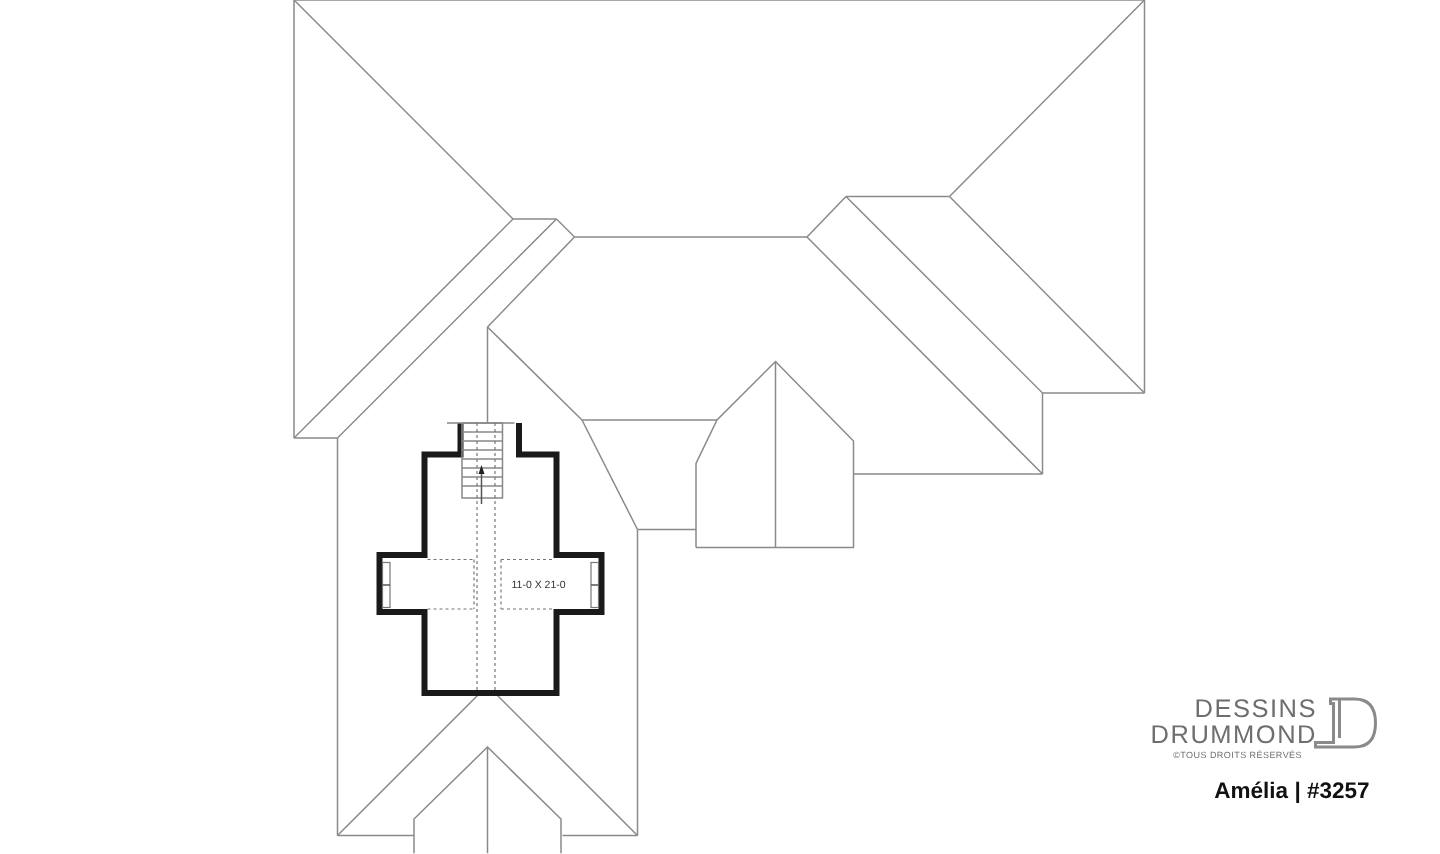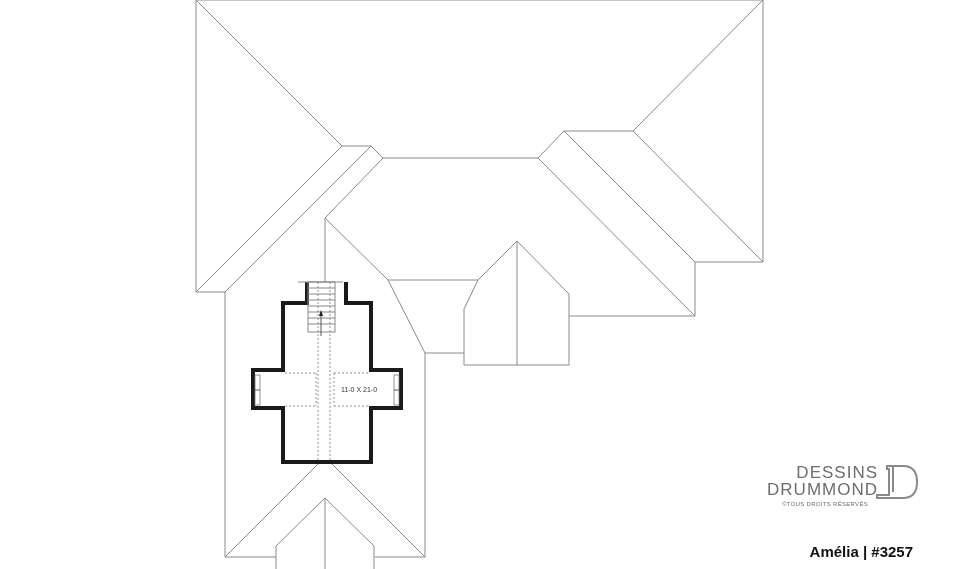--- a/index.html
+++ b/index.html
@@ -8,21 +8,21 @@
   .roof { fill: none; stroke: #8a8a8a; stroke-width: 1; }
   .wall { fill: none; stroke: #1a1a1a; stroke-width: 4; stroke-linejoin: miter; }
   .thin { fill: none; stroke: #555; stroke-width: 1; }
   .dash { fill: none; stroke: #777; stroke-width: 0.8; stroke-dasharray: 2 2; }
   .stair { fill: none; stroke: #888; stroke-width: 1; }
   .room-label { font-family: "Liberation Sans", sans-serif; font-size: 7px; fill: #333; }
   .brand { position: absolute; right: 82px; text-align: left; color: #6e6e6e; }
   .brand-line1 { top: 464px; font-size: 17px; letter-spacing: 1px; line-height: 17px; }
   .brand-line2 { top: 481px; font-size: 17px; letter-spacing: 1px; line-height: 17px; }
   .brand-copy { position: absolute; top: 501px; right: 92px; font-size: 6px; color: #6e6e6e; letter-spacing: 0.3px; }
-  .plan-name { position: absolute; top: 519px; right: 47px; font-size: 15px; color: #111; font-weight: bold; margin-top: 24px; }
+  .plan-name { position: absolute; top: 519px; right: 47px; font-size: 15px; color: #111; font-weight: bold; }
   .logo-mark { position: absolute; left: 873px; top: 462px; width: 46px; height: 40px; }
 </style>
 </head>
 <body>
 
 <svg id="plan" viewBox="0 0 960 569" xmlns="http://www.w3.org/2000/svg">
 
   <g>
 
     <line class="roof" x1="196" y1="0" x2="763" y2="0"></line>

